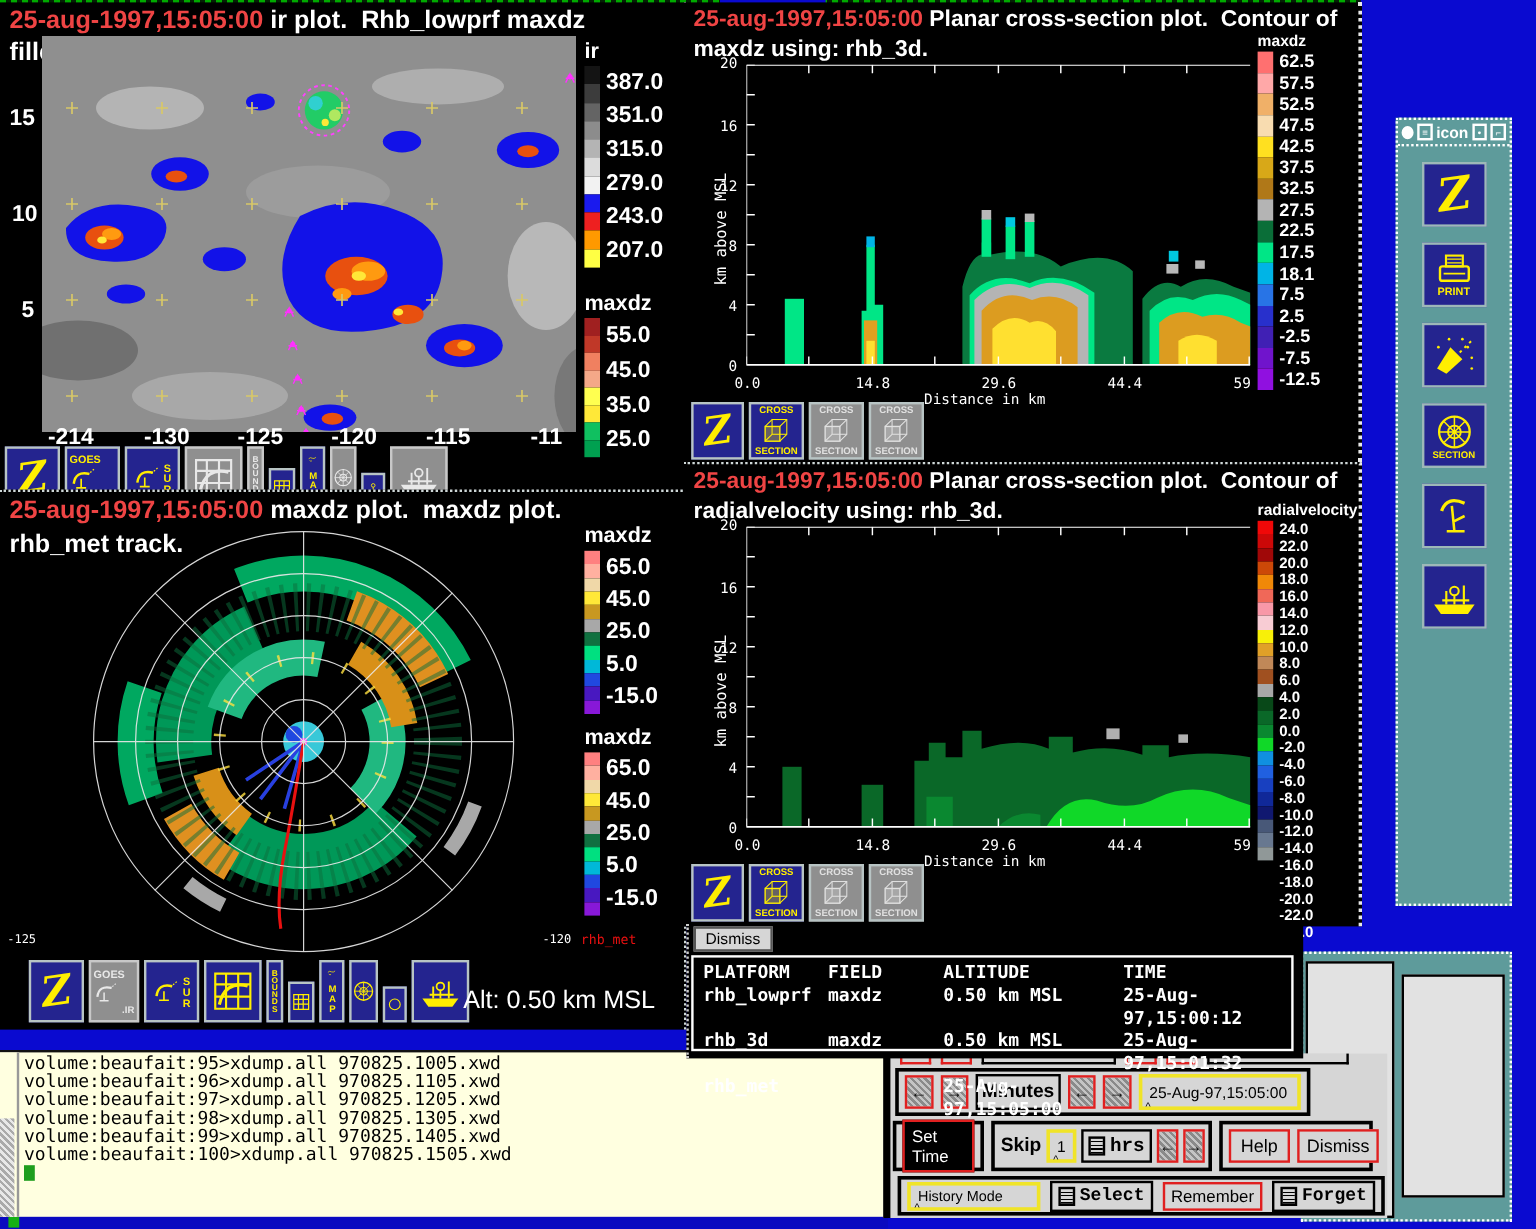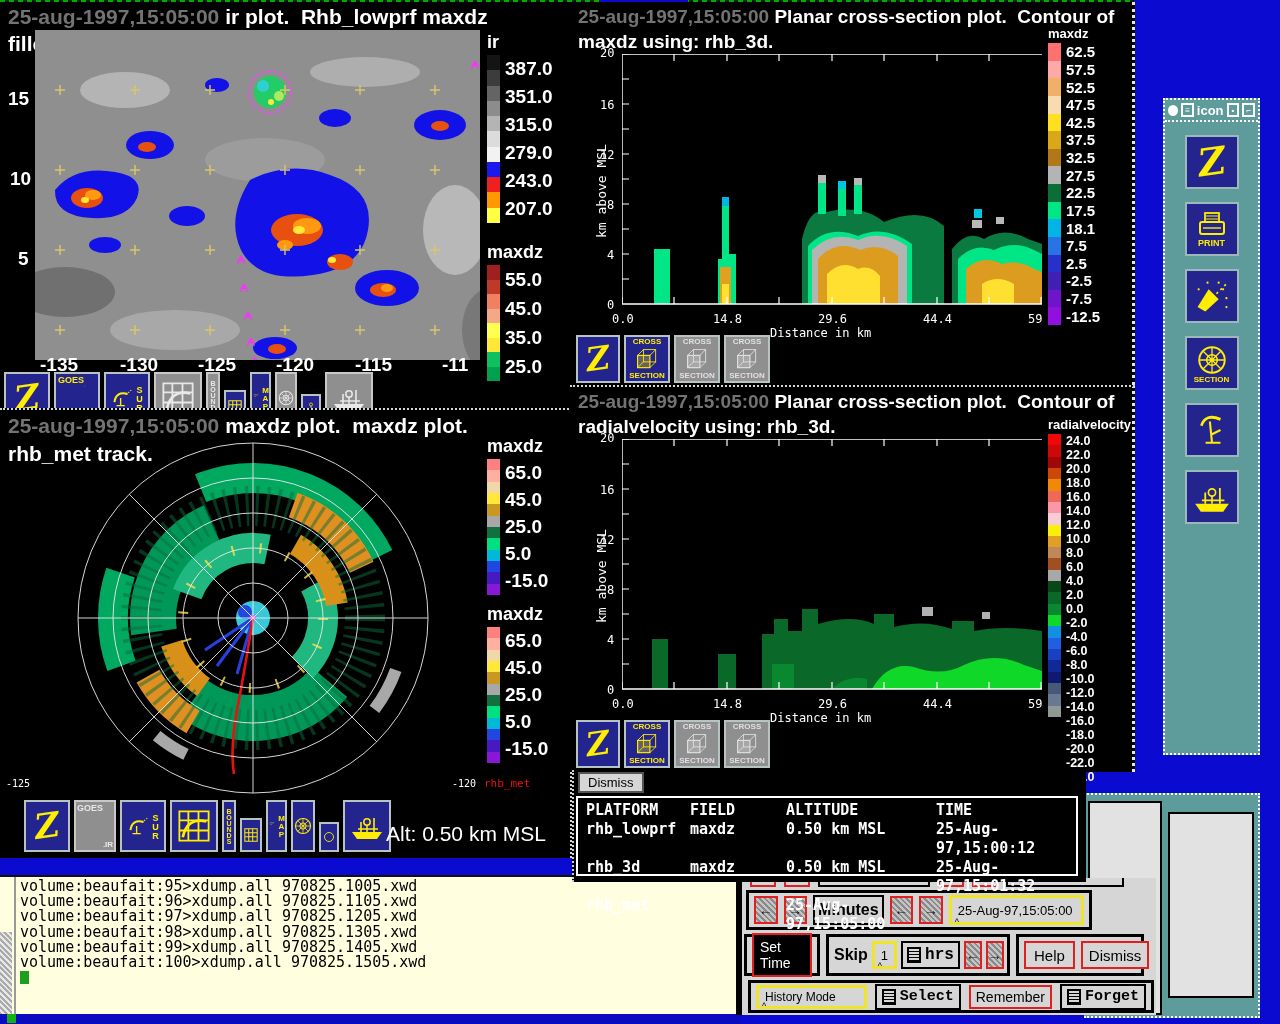--- a/index.html
+++ b/index.html
@@ -2,34 +2,34 @@
 <html><head>
 <meta charset="utf-8">
 <style>
   html,body{margin:0;padding:0}
   body{width:1280px;height:1024px;position:relative;overflow:hidden;background:#0a0ad0;
        font-family:"Liberation Sans",sans-serif}
   .abs{position:absolute}
   .panel{position:absolute;background:#000}
   .ptitle{position:absolute;font-weight:bold;font-size:21px;line-height:24px;color:#fff;white-space:pre}
   .ptitle.small{font-size:19px}
-  .ts{color:#737373}
+  .ts{color:#ef4444}
   .tick{position:absolute;color:#fff;font-weight:bold;font-size:19px}
   .mtick{position:absolute;color:#fff;font:12px "DejaVu Sans Mono",monospace}
   
   .cb{position:absolute;color:#fff}
   .cb-title{font-weight:bold;margin-bottom:2px}
   .cb-row{display:flex;gap:5px}
   .cb-strip{display:flex;flex-direction:column;width:13px}
   .cb-strip>div{flex:1}
   .cb-lbls{display:flex;flex-direction:column;font-weight:bold}
   .cb-lbls>div{flex:1;display:flex;align-items:center;white-space:nowrap}
   
   .tb{position:absolute;display:flex;align-items:flex-end;gap:4px}
-  .tbtn{background:#24248f;border:2px solid #b8c4c4;color:#ffee00;display:flex;flex-direction:row;
+  .tbtn{background:#24248f;border:2px solid #b8c4c4;color:#ffee00;display:flex;flex-direction:column;
         align-items:center;justify-content:center;position:relative;box-sizing:border-box}
   .tbtn.gray{background:#8f8f8f;color:#e8e8e8;border-color:#c8c8c8}
   .vtext{writing-mode:vertical-rl;text-orientation:upright;font-weight:bold;line-height:1;letter-spacing:-1px}
   .xbtn{width:46px;height:48px;background:#24248f;border:2px solid #b8c4c4;color:#ffee00;display:flex;
         flex-direction:column;align-items:center;justify-content:center;font-weight:bold;font-size:8px;
         box-sizing:border-box;line-height:1}
   .xbtn.gray{background:#8f8f8f;color:#e0e0e0}
   
   .statrow{display:grid;grid-template-columns:104px 96px 150px 1fr;color:#fff;
            font:bold 15px "DejaVu Sans Mono",monospace;line-height:19px}
@@ -207,21 +207,21 @@
       <use href="#sym-mk" x="207" y="279" width="12" height="12"></use>
       <use href="#sym-mk" x="210" y="305" width="12" height="12"></use>
       <use href="#sym-mk" x="214" y="324" width="12" height="12"></use>
       <use href="#sym-mk" x="434" y="28" width="12" height="12"></use>
     </g>
   </svg>
 
   <span class="tick" style="left:8px;top:86px">15</span>
   <span class="tick" style="left:10px;top:166px">10</span>
   <span class="tick" style="left:18px;top:246px">5</span>
-  <span class="tick" style="left:40px;top:352px">-135</span>
+  <span class="tick" style="left:40px;top:352px">-214</span>
   <span class="tick" style="left:120px;top:352px">-130</span>
   <span class="tick" style="left:198px;top:352px">-125</span>
   <span class="tick" style="left:276px;top:352px">-120</span>
   <span class="tick" style="left:355px;top:352px">-115</span>
   <span class="tick" style="left:442px;top:352px">-11</span>
 
   <div class="cb" style="left:487px;top:30px;font-size:19px">
     <div class="cb-title" style="font-size:18px">ir</div>
     <div class="cb-row" style="height:168px">
       <div class="cb-strip">

